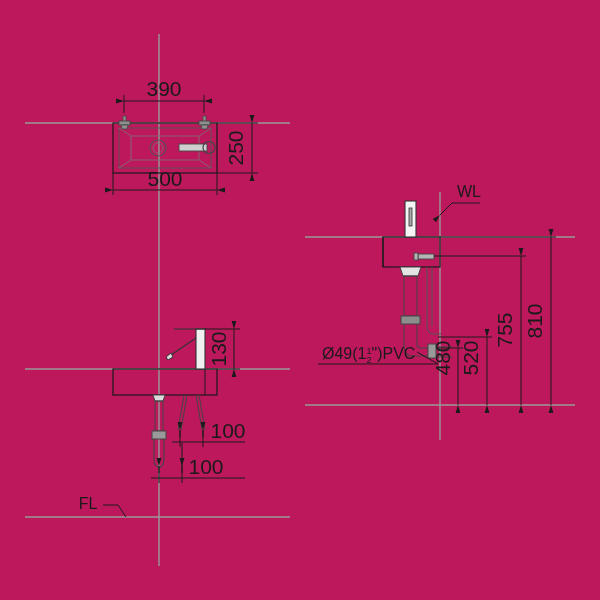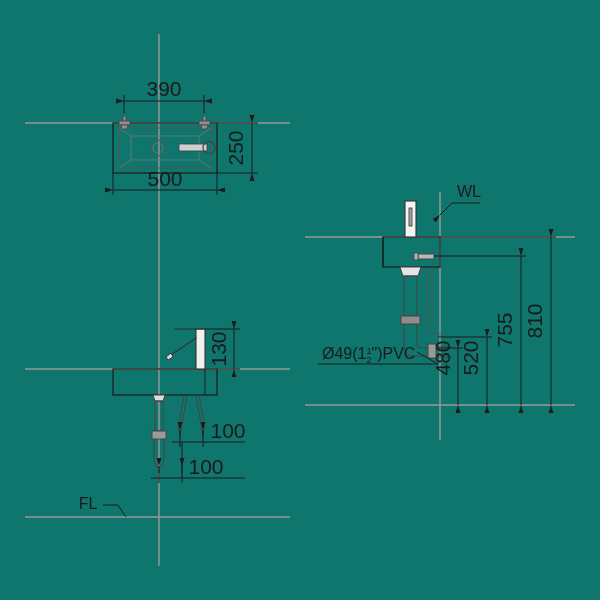--- a/index.html
+++ b/index.html
@@ -8,21 +8,21 @@
     padding: 0;
     background: #ffffff;
   }
   body {
     font-family: "Liberation Sans", sans-serif;
   }
   #drawing-root {
     position: relative;
     width: 600px;
     height: 600px;
-    background: #0f766e;
+    background: #be185d;
     overflow: hidden;
   }
   #drawing-svg {
     position: absolute;
     top: 0;
     left: 0;
     width: 600px;
     height: 600px;
     display: block;
   }

